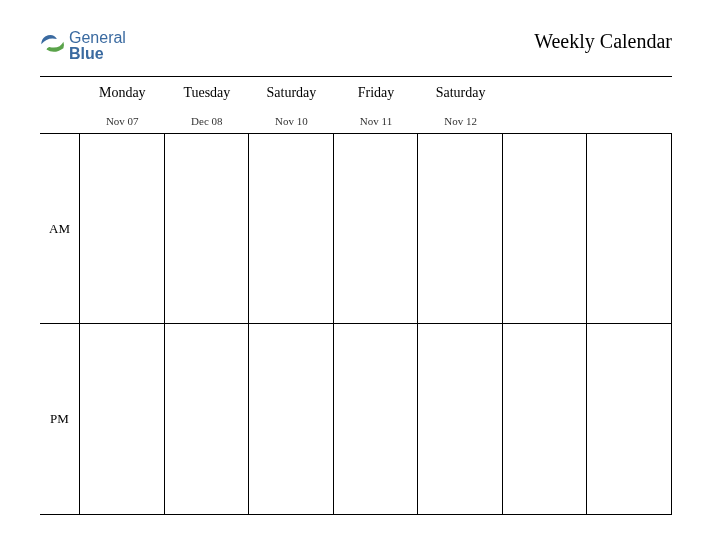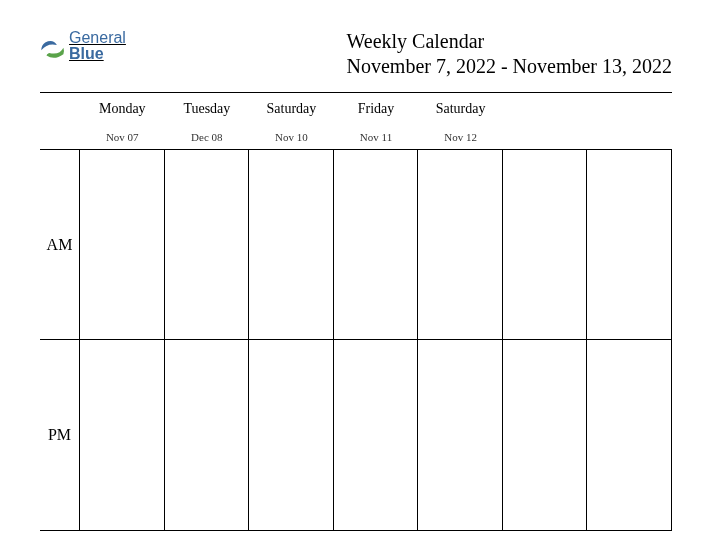--- a/index.html
+++ b/index.html
@@ -15,38 +15,37 @@
   .header {
     display: flex;
     justify-content: space-between;
     align-items: flex-start;
     padding-bottom: 14px;
     border-bottom: 1px solid #000;
     margin-bottom: 8px;
   }
   .logo {
     display: flex;
-    align-items: flex-end;
-    text-decoration: underline;
+    align-items: flex-start;
   }
   .logo-mark {
     width: 26px;
     height: 26px;
     margin-right: 3px;
     flex-shrink: 0;
   }
   .logo-text {
     font-family: Verdana, Geneva, sans-serif;
     font-size: 16px;
     font-weight: 400;
     line-height: 1;
   }
   .logo-text .gen { color: #3a6aa0; }
   .logo-text .blue { color: #3a6aa0; font-weight: 700; }
-  .title-block { text-align: left; }
+  .title-block { text-align: right; }
   .title {
     font-size: 20px;
     font-weight: 400;
     margin-bottom: 2px;
   }
   .date-range {
     font-size: 20px;
     font-weight: 400;
   }
   .day-headers {
@@ -62,21 +61,21 @@
     display: grid;
     grid-template-columns: 40px repeat(7, 1fr);
     grid-template-rows: repeat(2, 190px);
     border-top: 1px solid #000;
     border-bottom: 1px solid #000;
   }
   .row-label {
     display: flex;
     align-items: center;
     justify-content: center;
-    font-size: 16px;
+    font-size: 13px;
     border-right: 1px solid #000;
   }
   .row-label + .cell { border-left: none; }
   .cell {
     border-right: 1px solid #000;
     border-bottom: 1px solid #000;
   }
   .row-label { border-bottom: 1px solid #000; }
   .grid > :nth-last-child(-n+8) { border-bottom: none; }
 </style>
@@ -89,21 +88,20 @@
       <path d="M2 22 Q12 10 26 14 Q20 4 8 10 Q2 14 2 22 Z" fill="#3a6aa0"></path>
       <path d="M10 30 Q22 38 36 28 Q38 24 36 18 Q30 30 14 26 Q10 28 10 30 Z" fill="#5aa34a"></path>
     </svg>
     <div class="logo-text">
       <span class="gen">General</span><br>
       <span class="blue">Blue</span>
     </div>
   </div>
   <div class="title-block">
     <div class="title">Weekly Calendar</div>
-    <div class="date-range">November 7, 2022 - November 13, 2022</div>
   </div>
 </div>
 
 <div class="day-headers">
   <div></div>
   <div class="day-header">
     <div class="day-name">Monday</div>
     <div class="day-date">Nov 07</div>
   </div>
   <div class="day-header">

